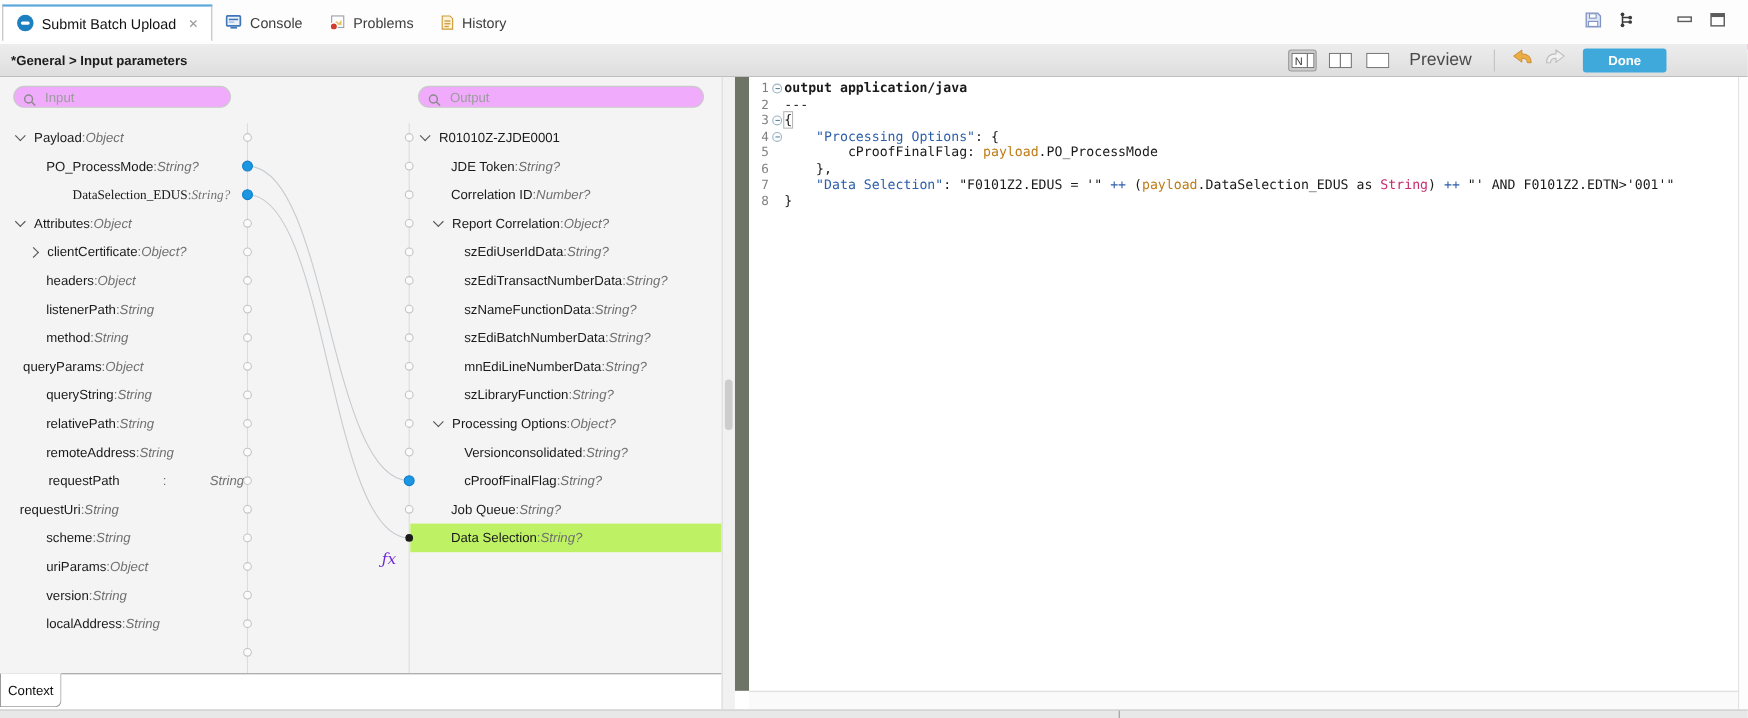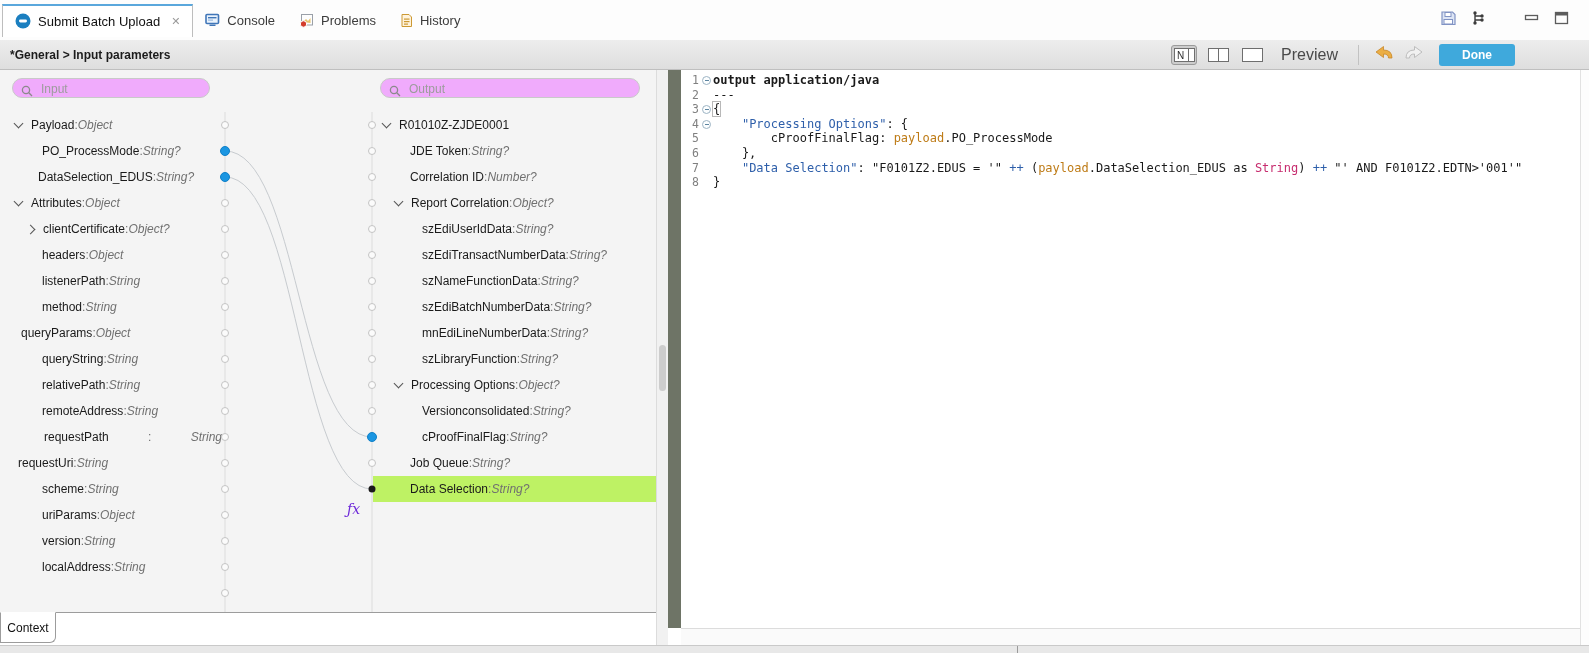--- a/index.html
+++ b/index.html
@@ -225,21 +225,21 @@
             <span class="chev"></span>
             <span class="tlab">Payload</span>
             <span class="tsep"> : </span>
             <span class="ttype">Object</span>
           </div>
           <div class="trow" style="padding-left: 42px;">
             <span class="tlab">PO_ProcessMode</span>
             <span class="tsep"> : </span>
             <span class="ttype">String?</span>
           </div>
-          <div class="trow" style="padding-left: 38px;">
+          <div class="trow" style="padding-left: 66px; font-family: Liberation Serif, serif;">
             <span class="tlab">DataSelection_EDUS</span>
             <span class="tsep"> : </span>
             <span class="ttype">String?</span>
           </div>
           <div class="trow" style="padding-left: 15px;">
             <span class="chev"></span>
             <span class="tlab">Attributes</span>
             <span class="tsep"> : </span>
             <span class="ttype">Object</span>
           </div>

